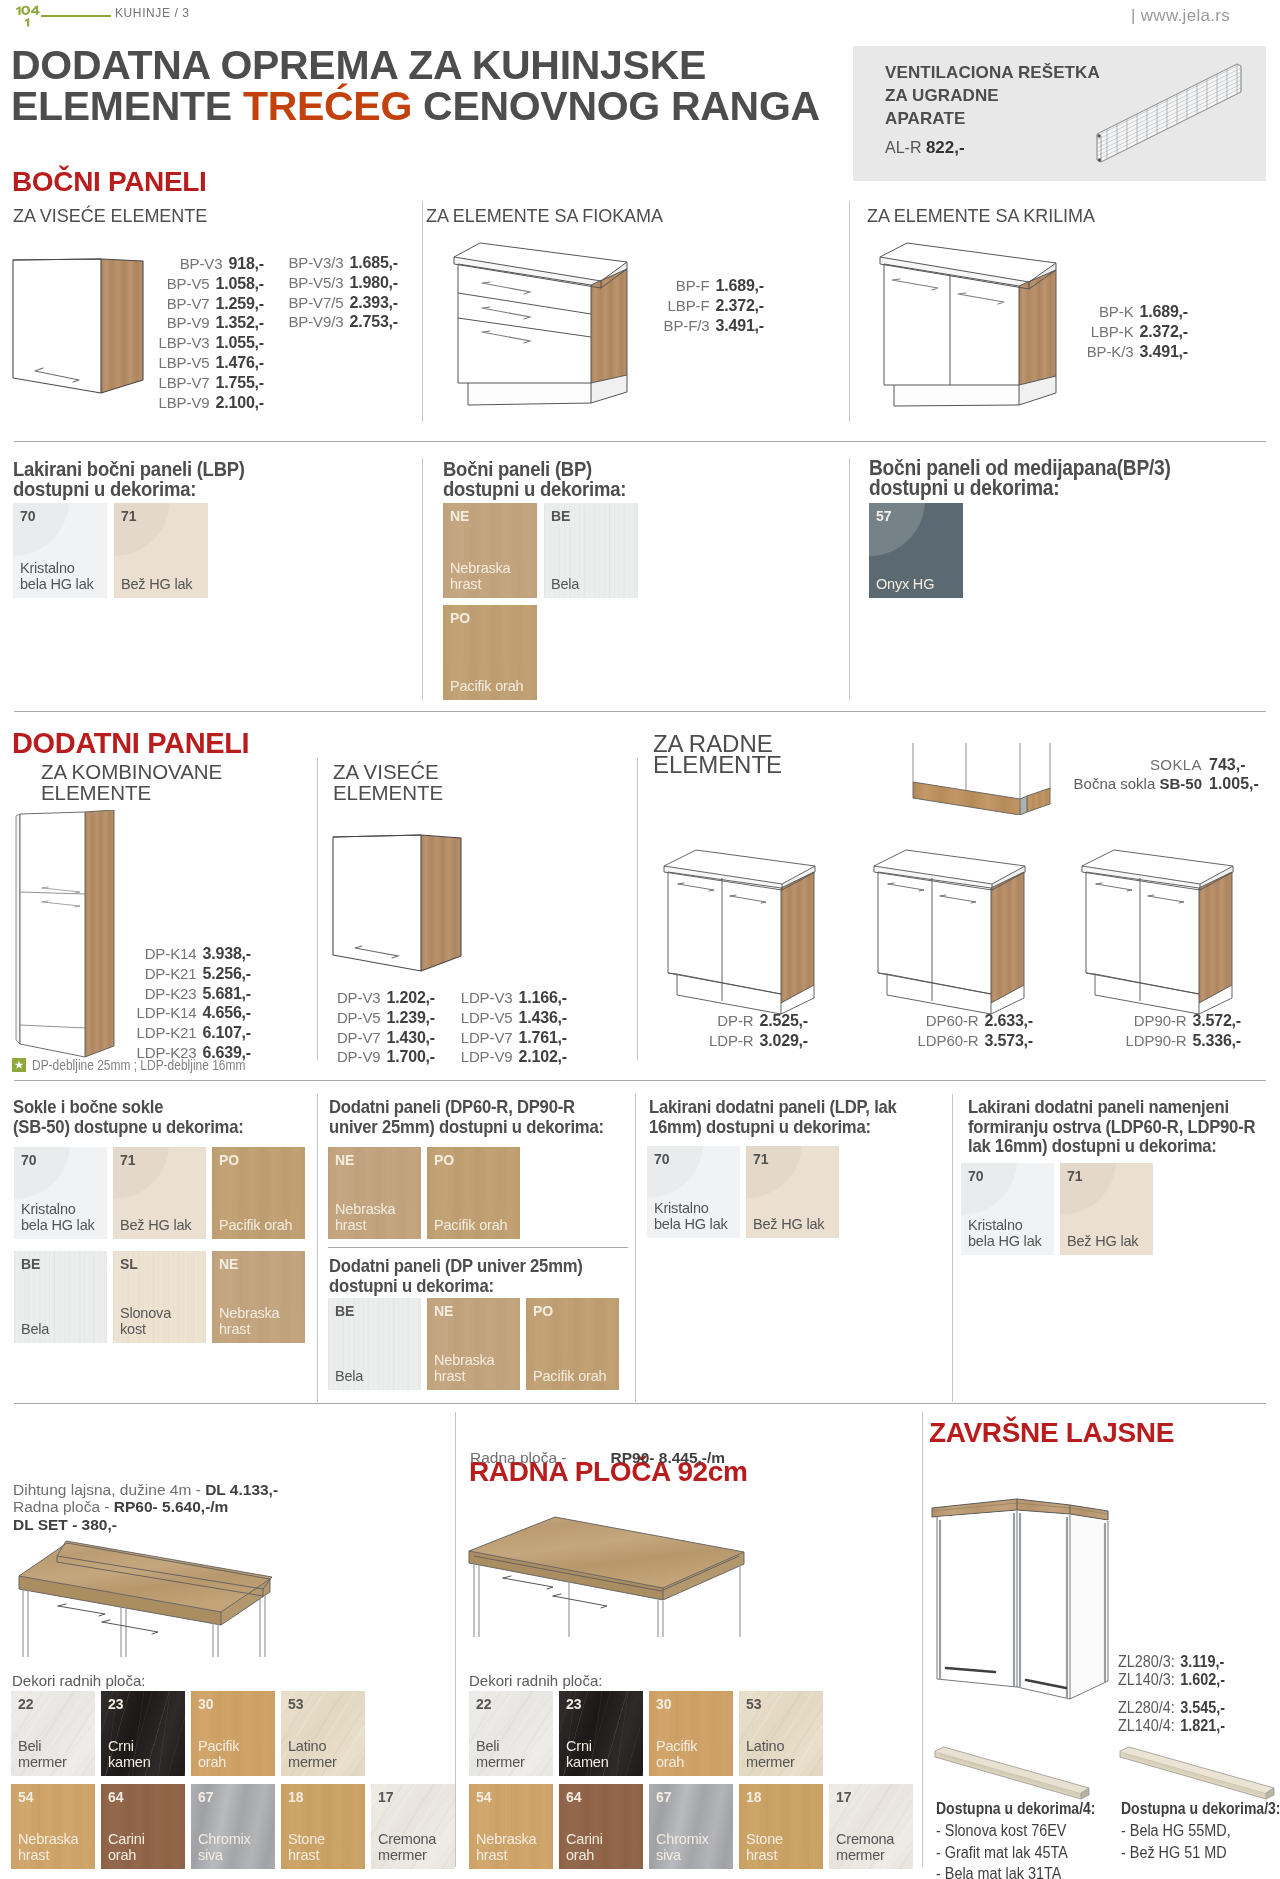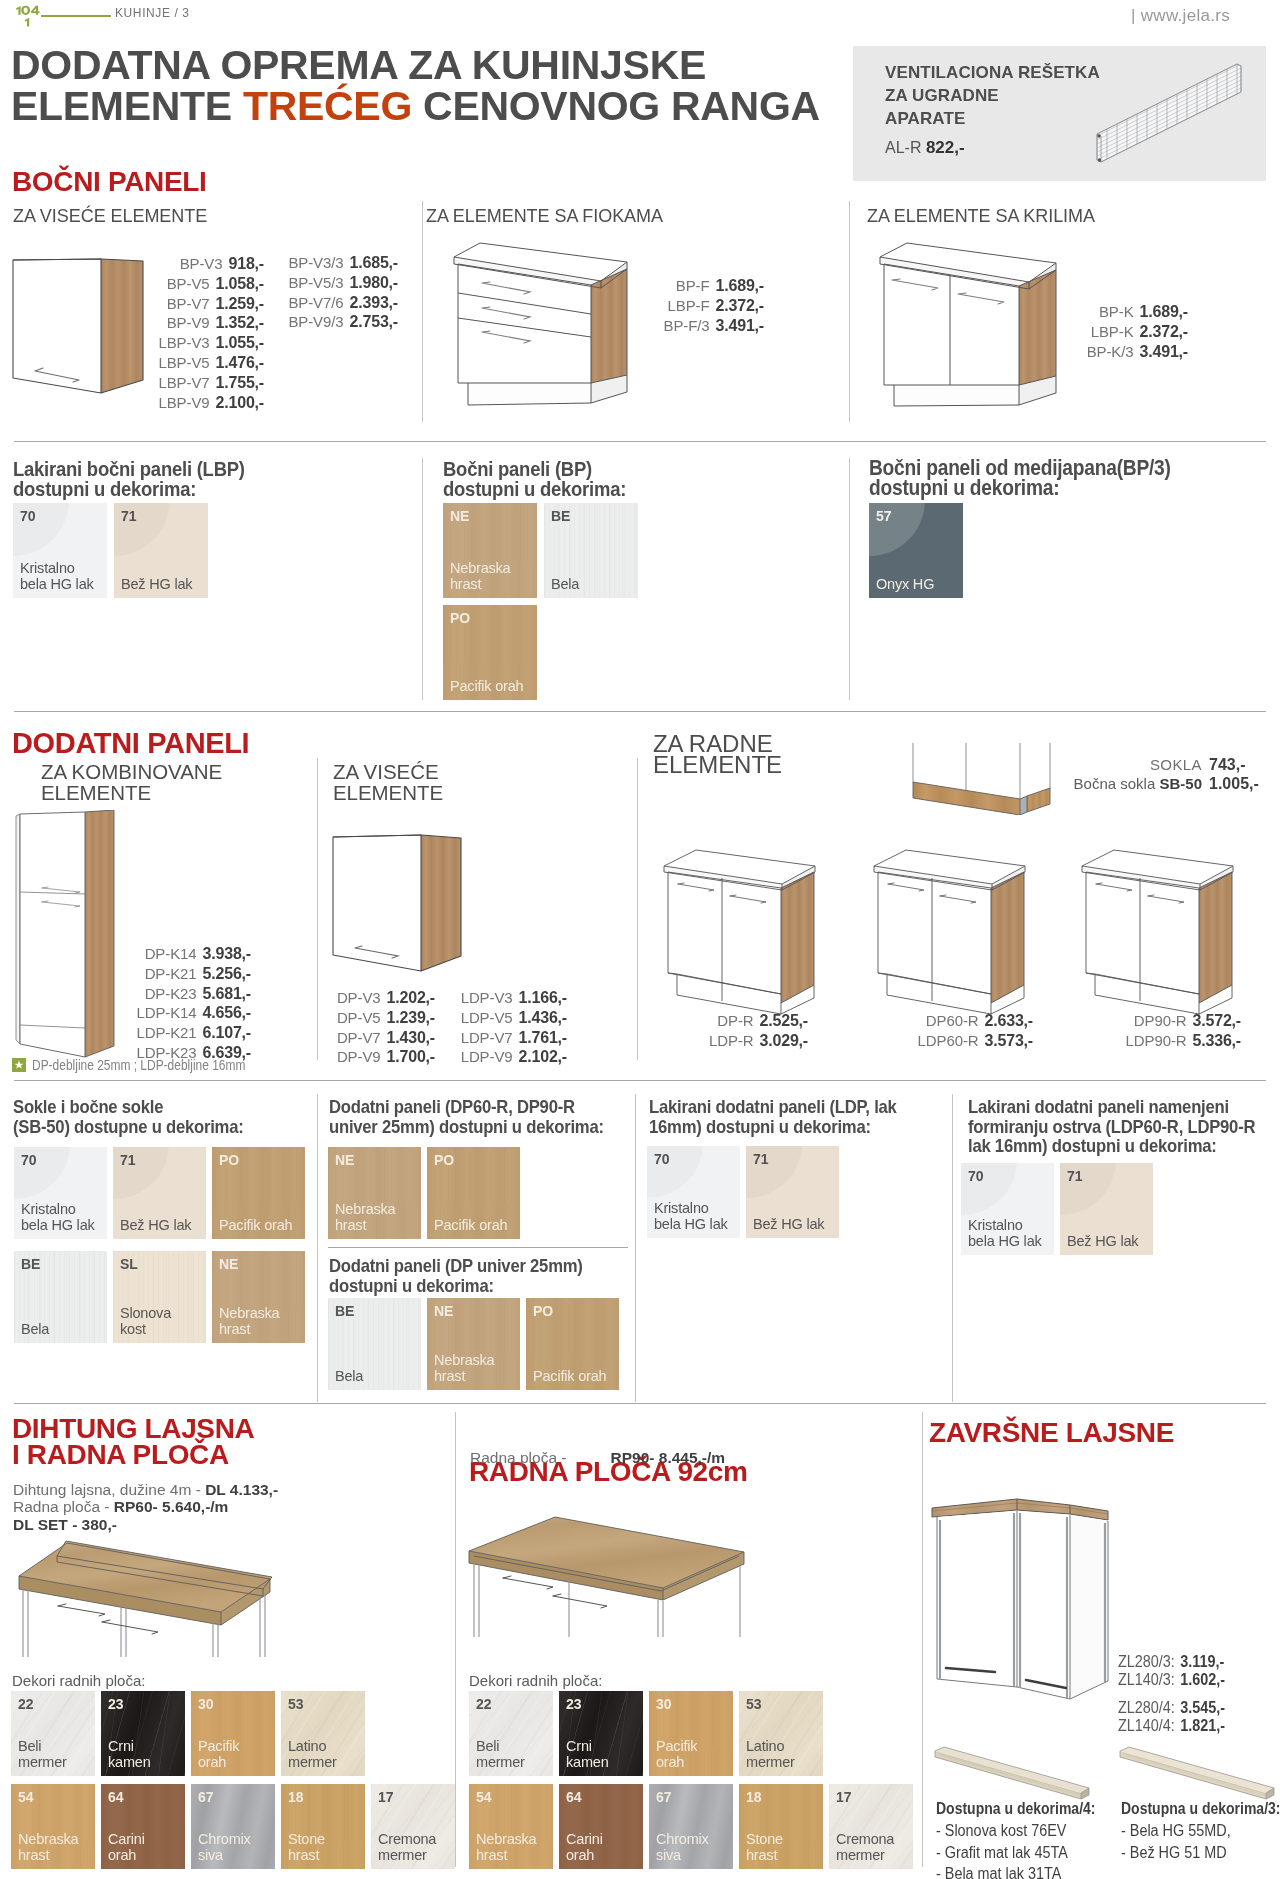--- a/index.html
+++ b/index.html
@@ -148,21 +148,21 @@
       <span class="row"><span class="c">BP-V7</span><span class="v">1.259,-</span></span>
       <span class="row"><span class="c">BP-V9</span><span class="v">1.352,-</span></span>
       <span class="row"><span class="c">LBP-V3</span><span class="v">1.055,-</span></span>
       <span class="row"><span class="c">LBP-V5</span><span class="v">1.476,-</span></span>
       <span class="row"><span class="c">LBP-V7</span><span class="v">1.755,-</span></span>
       <span class="row"><span class="c">LBP-V9</span><span class="v">2.100,-</span></span>
     </div>
   <div class="plist" style="left:278px;top:253px;width:120px;">
       <span class="row"><span class="c">BP-V3/3</span><span class="v">1.685,-</span></span>
       <span class="row"><span class="c">BP-V5/3</span><span class="v">1.980,-</span></span>
-      <span class="row"><span class="c">BP-V7/6</span><span class="v">2.393,-</span></span>
+      <span class="row"><span class="c">BP-V7/5</span><span class="v">2.393,-</span></span>
       <span class="row"><span class="c">BP-V9/3</span><span class="v">2.753,-</span></span>
     </div>
 
   <svg class="abs" style="left:440px;top:240px;" width="220" height="185" viewBox="0 0 220 185">
 
     <path d="M14 17 L40 3 L187 22 L161 41 Z" fill="#ffffff"></path>
     <path d="M14 17 L14 24 L161 48 L161 41 Z" fill="#f7f7f7"></path>
     <path d="M161 41 L187 22 L187 29 L161 48 Z" fill="#ededed"></path>
 
     <path d="M18 24 L151 45 L151 143 L18 143 Z" fill="#ffffff"></path>
@@ -571,24 +571,20 @@
         <span class="nm">Kristalno<br>bela HG lak</span>
       </div>
       <div class="sw light gloss" style="left:99px;top:0px;width:93px;height:92px;background:#eadfd0;">
         <span class="code">71</span>
         <span class="nm">Bež HG lak</span>
       </div>
     </div>
 
   <div class="hsep" style="left:14px;top:1403px;width:1252px;"></div>
 
-  <div class="sec-title" style="left:12px;top:1416px;line-height:26px;">
-    <span>DIHTUNG LAJSNA</span><br>
-    <span>I RADNA PLOČA</span>
-  </div>
   <div class="abs" style="left:13px;top:1481px;font-size:15.5px;line-height:17.4px;color:#6f6f6f;white-space:nowrap;">
     <div><span>Dihtung lajsna, dužine 4m - </span><b style="color:#3f3f3f;">DL 4.133,-</b></div>
     <div><span>Radna ploča - </span><b style="color:#3f3f3f;">RP60- 5.640,-/m</b></div>
     <div><b style="color:#3f3f3f;">DL SET - 380,-</b></div>
   </div>
 
   <svg class="abs" style="left:10px;top:1520px;" width="300" height="190" viewBox="0 0 300 190">
     <defs>
       <linearGradient id="wtop" x1="0" y1="0" x2="0.5" y2="1">
         <stop offset="0" stop-color="#c8aa82"></stop>

